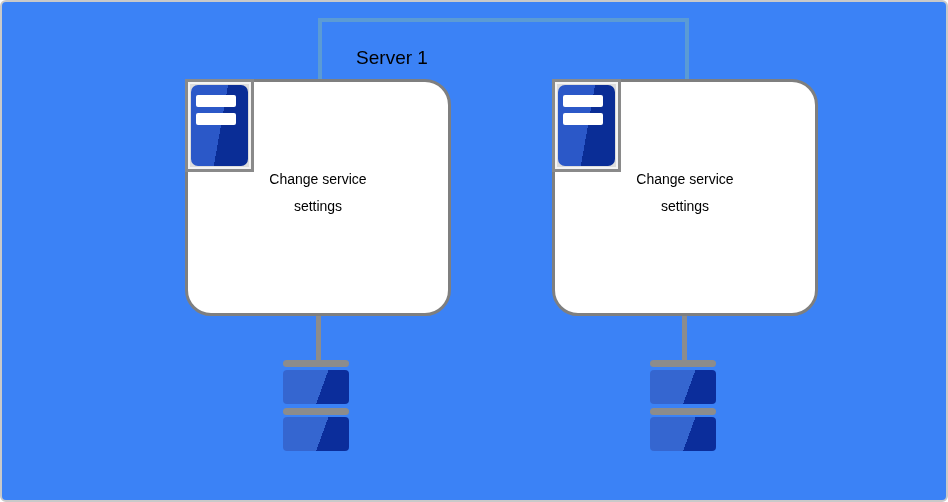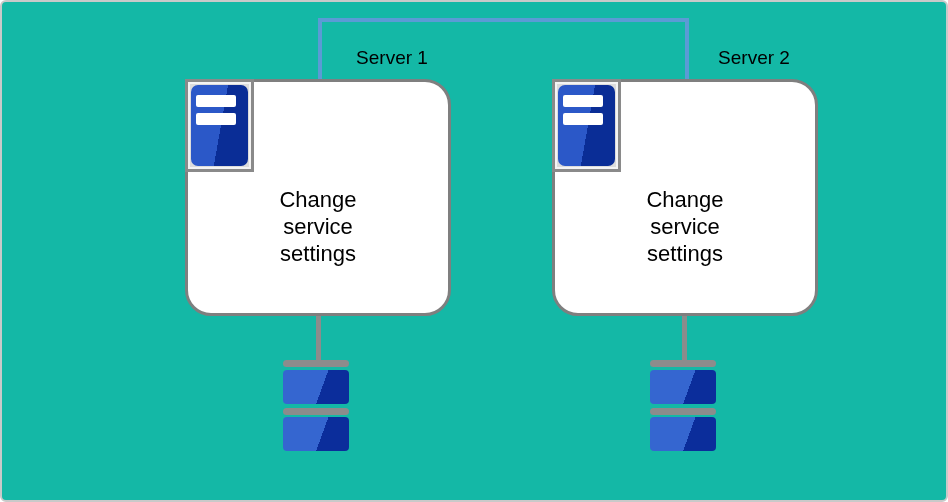--- a/index.html
+++ b/index.html
@@ -1,37 +1,37 @@
 <!DOCTYPE html>
 <html style="--connector-blue: #5b9bd5; --box-border-gray: #7f7f7f; --icon-frame-border: #8a8a8a; --icon-frame-bg: #dcdcdc; --server-blue-light: #2b58c8; --server-blue-dark: #0a2d96; --disk-blue-light: #3566d0; --disk-blue-dark: #0b2d9b; --hardware-gray: #8c8c8c; --canvas-border: #c9c9c9; --text-color: #000000;"><head>
 <meta charset="utf-8">
 <style>
   html,body{margin:0;padding:0;background:#ffffff;}
   body{font-family:"Liberation Sans", sans-serif;color:var(--text-color,#000);}
   .canvas{
     position:relative;width:948px;height:502px;box-sizing:border-box;
-    background:#14b8a6;border:2px solid var(--canvas-border,#c9c9c9);border-radius:6px;
+    background:#3b82f6;border:2px solid var(--canvas-border,#c9c9c9);border-radius:6px;
     overflow:hidden;
   }
   .abs{position:absolute;}
   
   .hb{background:var(--connector-blue,#5b9bd5);z-index:1;}
   .hb-h{left:316px;top:16px;width:371px;height:4px;}
   .hb-v1{left:316px;top:16px;width:4px;height:63px;}
   .hb-v2{left:683px;top:16px;width:4px;height:63px;}
   
   .node-box{
     box-sizing:border-box;width:266px;height:237px;background:#ffffff;
     border:3px solid var(--box-border-gray,#7f7f7f);border-radius:26px;z-index:2;
   }
   .box1{left:183px;top:77px;}
   .box2{left:550px;top:77px;}
   .node-body{
     position:absolute;top:84px;left:0;right:0;text-align:center;
-    font-size:22px;line-height:27px;color:#000;margin-top:20px;
+    font-size:14px;line-height:27px;color:#000;
   }
   .node-body p{width:110px;margin:0 auto;}
   
   .node-title{
     width:120px;text-align:center;font-size:19px;line-height:21px;color:#000;z-index:3;
   }
   .title1{left:330px;top:45px;}
   .title2{left:692px;top:45px;}
   
   .icon-frame{
@@ -72,21 +72,20 @@
 </head>
 <body>
 
 <div class="canvas">
 
   <div class="abs hb hb-h"></div>
   <div class="abs hb hb-v1"></div>
   <div class="abs hb hb-v2"></div>
 
   <div class="abs node-title title1">Server 1</div>
-  <div class="abs node-title title2">Server 2</div>
 
   <div class="abs node-box box1">
     <div class="node-body">
       <p>Change service settings</p>
     </div>
   </div>
   <div class="abs icon-frame frame1">
     <div class="tower">
       <div class="slot slot-a"></div>
       <div class="slot slot-b"></div>

